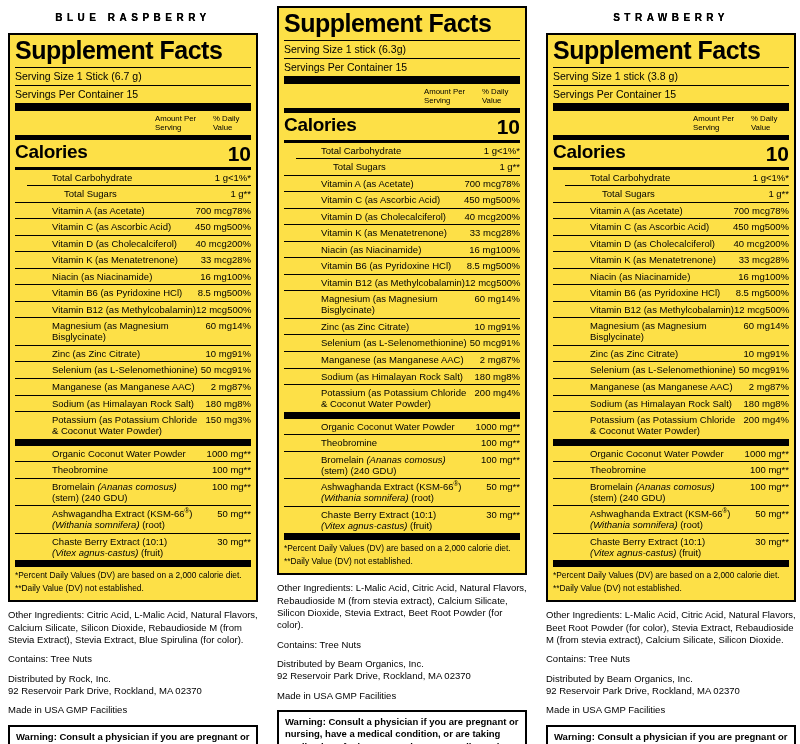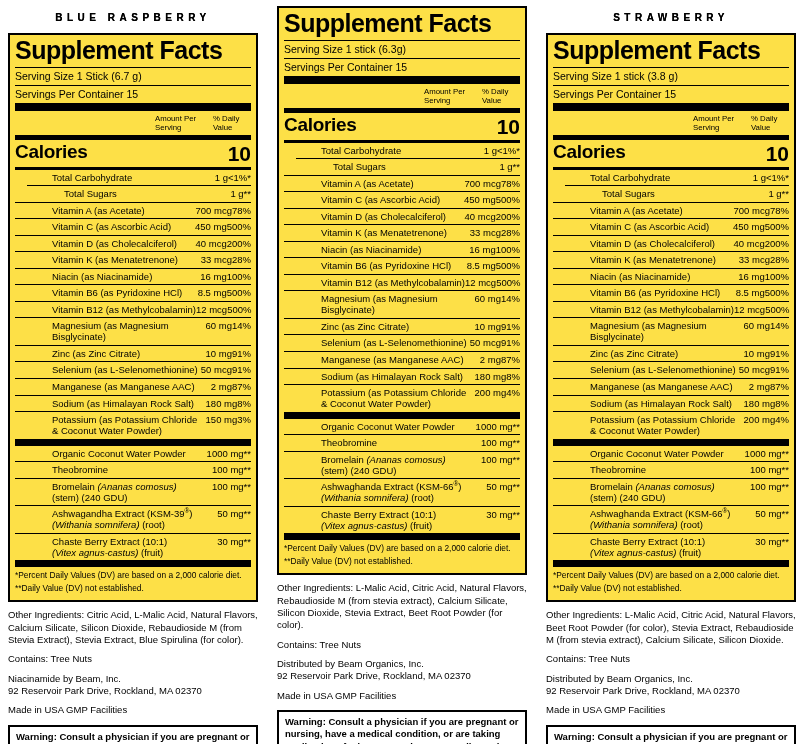--- a/index.html
+++ b/index.html
@@ -184,39 +184,39 @@
         </div>
         <div class="nrow bt">
           <div class="inner">
             <div class="nname"><span>Bromelain </span><i>(Ananas comosus)</i><br><span>(stem) (240 GDU)</span></div>
             <div class="namt">100 mg</div>
             <div class="ndv">**</div>
           </div>
         </div>
         <div class="nrow bt">
           <div class="inner">
-            <div class="nname"><span>Ashwagandha Extract (KSM-39</span><sup>®</sup><span>)</span><br><i>(Withania somnifera)</i><span> (root)</span></div>
+            <div class="nname"><span>Ashwagandha Extract (KSM-66</span><sup>®</sup><span>)</span><br><i>(Withania somnifera)</i><span> (root)</span></div>
             <div class="namt">50 mg</div>
             <div class="ndv">**</div>
           </div>
         </div>
         <div class="nrow bt">
           <div class="inner">
             <div class="nname"><span>Chaste Berry Extract (10:1)</span><br><i>(Vitex agnus-castus)</i><span> (fruit)</span></div>
             <div class="namt">30 mg</div>
             <div class="ndv">**</div>
           </div>
         </div>
         <div class="bar bar7"></div>
         <div class="fn">*Percent Daily Values (DV) are based on a 2,000 calorie diet.</div>
         <div class="fn">**Daily Value (DV) not established.</div>
       </div>
       <p class="below"><span class="b">Other Ingredients:</span><span> Citric Acid, L-Malic Acid, Natural Flavors, Calcium Silicate, Silicon Dioxide, Rebaudioside M (from Stevia Extract), Stevia Extract, Blue Spirulina (for color).</span></p>
       <p class="below b">Contains: Tree Nuts</p>
-      <p class="below"><span class="b">Niacinamide by Beam, Inc.</span><br><span>92 Reservoir Park Drive, Rockland, MA 02370</span></p>
+      <p class="below"><span class="b">Distributed by Rock, Inc.</span><br><span>92 Reservoir Park Drive, Rockland, MA 02370</span></p>
       <p class="below b">Made in USA GMP Facilities</p>
       <div class="warnbox"><span>Warning:</span><span> Consult a physician if you are pregnant or nursing, have a medical condition, or are taking medication. If adverse reactions occur, discontinue use and consult with your physician. Keep out of reach of children.</span></div>
     </div>
     <div class="col">
       <div class="sf">
         <div class="sf-title">Supplement Facts</div>
         <div class="rule"></div>
         <div class="line">Serving Size 1 stick (6.3g)</div>
         <div class="rule"></div>
         <div class="line">Servings Per Container 15</div>

